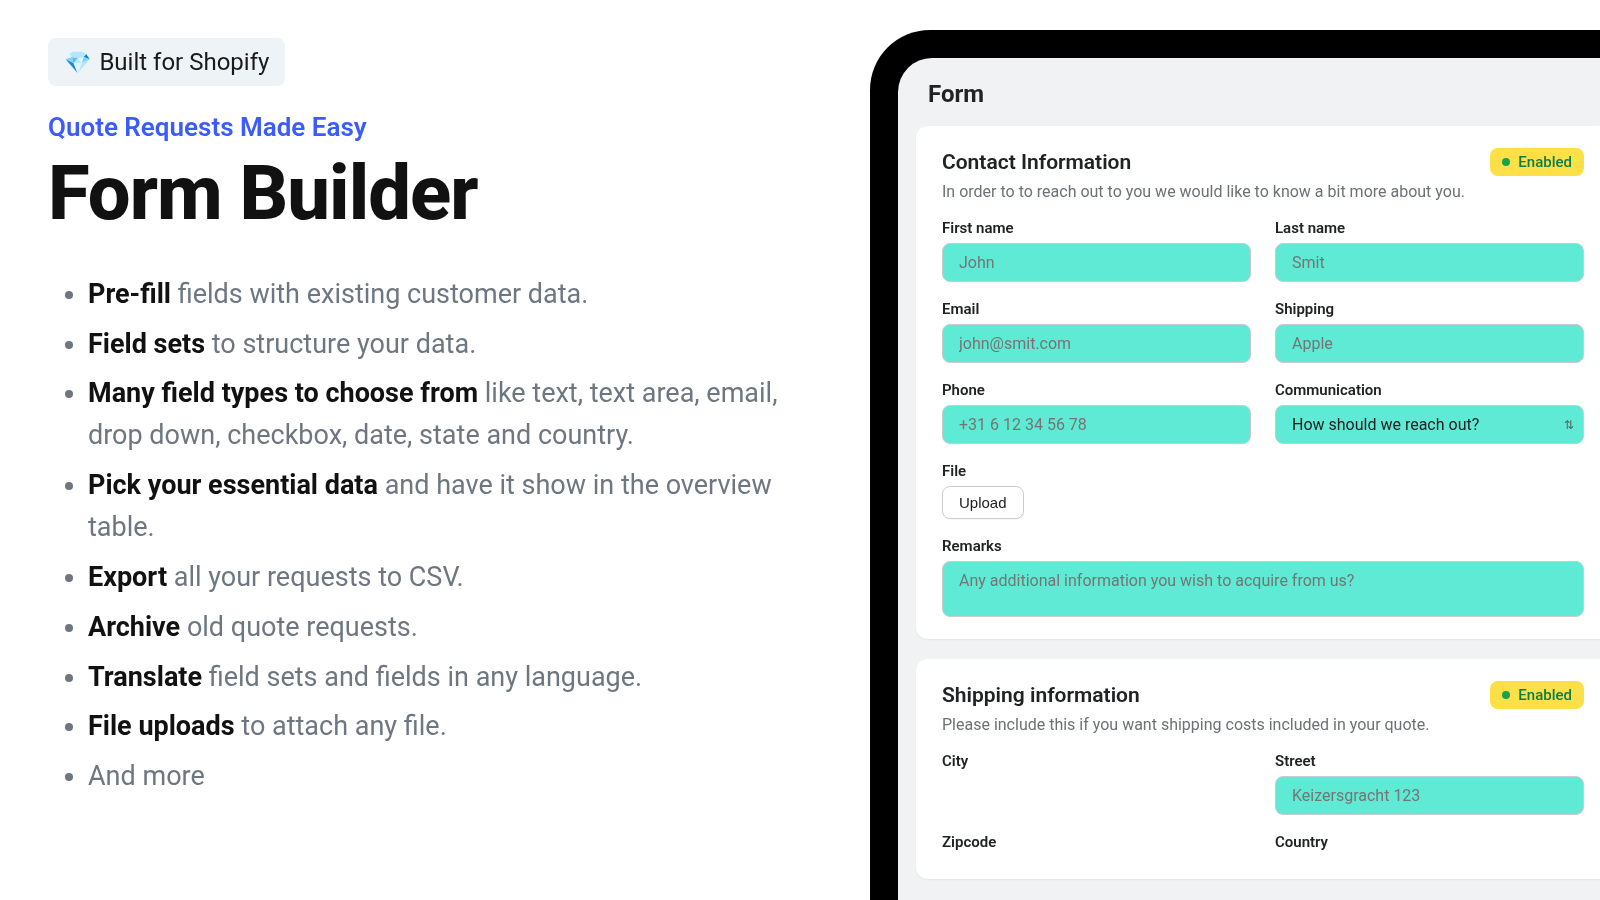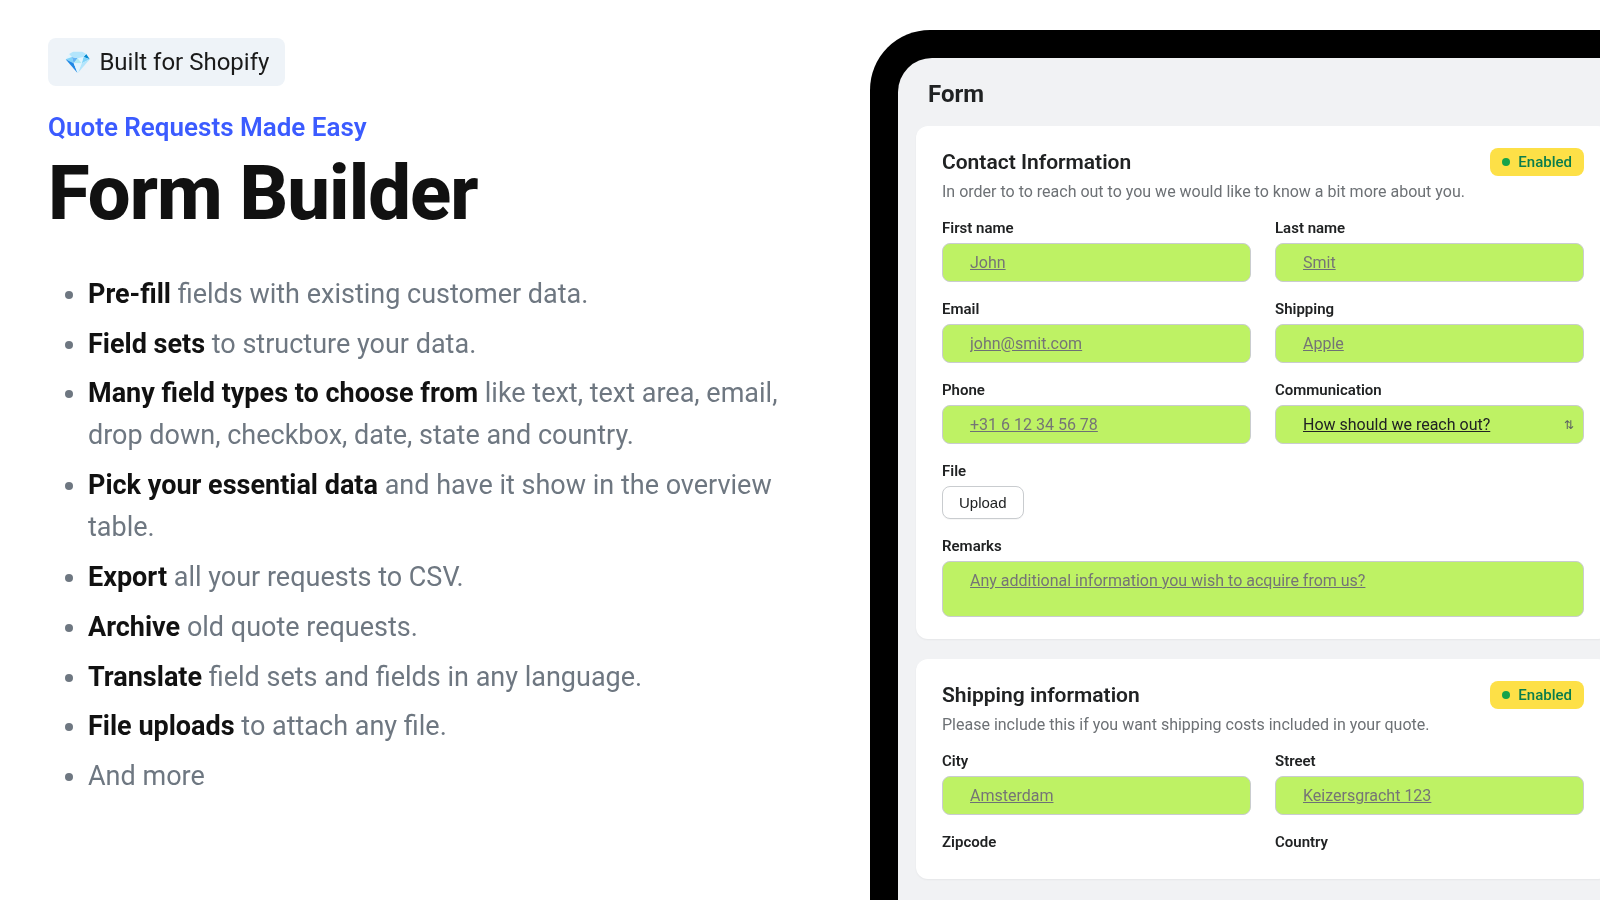--- a/index.html
+++ b/index.html
@@ -98,26 +98,25 @@
 .enabled-pill .dot { width: 8px; height: 8px; border-radius: 50%; background: #16a34a; }
 .card-desc { margin-top: 6px; color: #6d7175; font-size: 16px; }
 .row { display: flex; gap: 24px; margin-top: 18px; }
 .col { flex: 1; display: flex; flex-direction: column; }
 .full { width: 100%; }
 .flabel { font-size: 15px; font-weight: 600; color: #202223; margin-bottom: 6px; }
 .finput, .fselect, .ftextarea {
   width: 100%;
   border: 1px solid #c9cccf;
   border-radius: 8px;
-  padding: 9px 27px;
+  padding: 9px 16px;
   font-size: 16px;
   color: #6d7175;
-  background: #bef264;
+  background: #5eead4;
   font-family: inherit;
-  text-decoration: underline;
 }
 .fselect-wrap { position: relative; }
 .fselect { appearance: none; padding-right: 30px; color: #202223; }
 .select-caret { position: absolute; right: 10px; top: 50%; transform: translateY(-50%); font-size: 12px; color: #5c5f62; pointer-events: none; }
 .ftextarea { resize: none; height: 56px; }
 .upload-btn {
   display: inline-block;
   border: 1px solid #c9cccf;
   border-radius: 8px;
   padding: 7px 16px;
@@ -226,21 +225,20 @@
         <div class="enabled-pill">
           <span class="dot"></span>
           <span>Enabled</span>
         </div>
       </div>
       <div class="card-desc">Please include this if you want shipping costs included in your quote.</div>
 
       <div class="row">
         <div class="col">
           <label class="flabel">City</label>
-          <input class="finput" placeholder="Amsterdam" style="">
         </div>
         <div class="col">
           <label class="flabel">Street</label>
           <input class="finput" placeholder="Keizersgracht 123" style="">
         </div>
       </div>
 
       <div class="row">
         <div class="col">
           <label class="flabel">Zipcode</label>

